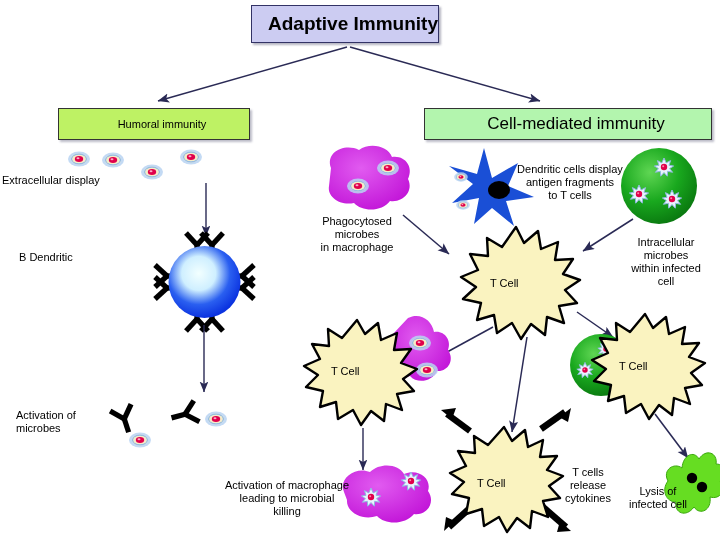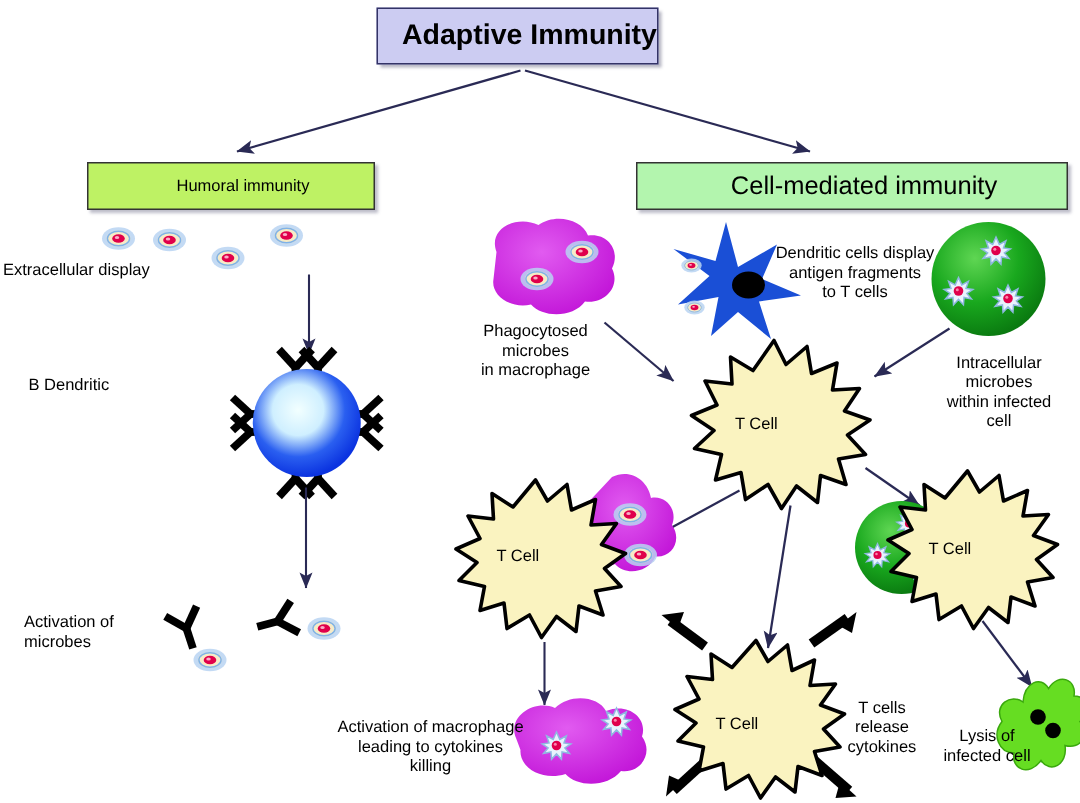--- a/index.html
+++ b/index.html
@@ -253,21 +253,21 @@
 microbes
 in macrophage</div>
 <div class="lbl c" style="left:500px;top:163px;width:140px;">Dendritic cells display
 antigen fragments
 to T cells</div>
 <div class="lbl c" style="left:622px;top:236px;width:88px;">Intracellular
 microbes
 within infected
 cell</div>
 <div class="lbl c" style="left:207px;top:479px;width:160px;">Activation of macrophage
-leading to cytokines
+leading to microbial
 killing</div>
 <div class="lbl c" style="left:552px;top:422px;width:72px;margin-top:44px;">T cells
 release
 cytokines</div>
 <div class="lbl c" style="left:612px;top:485px;width:92px;">Lysis of
 infected cell</div>
 
 <div class="tcell-label" style="left:490px;top:277px;width:60px;">T Cell</div>
 <div class="tcell-label" style="left:331px;top:365px;width:60px;">T Cell</div>
 <div class="tcell-label" style="left:477px;top:477px;width:60px;">T Cell</div>

